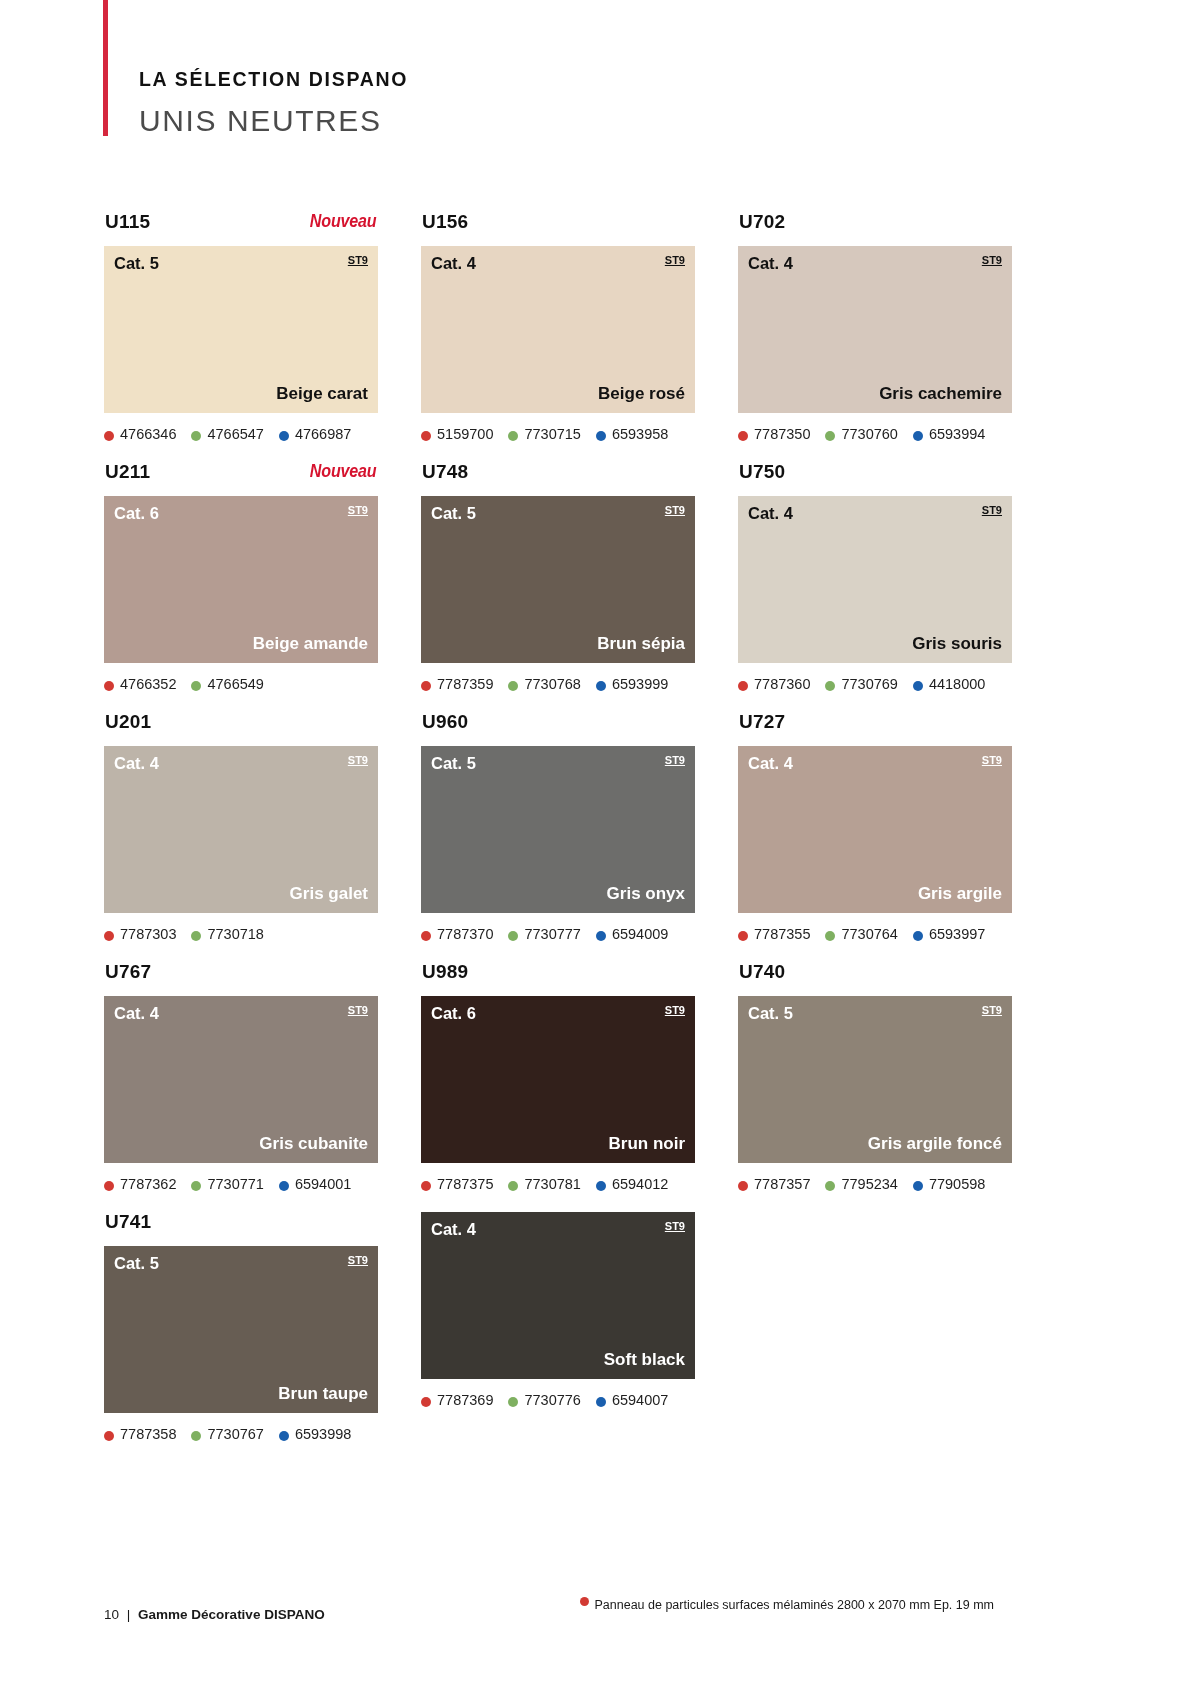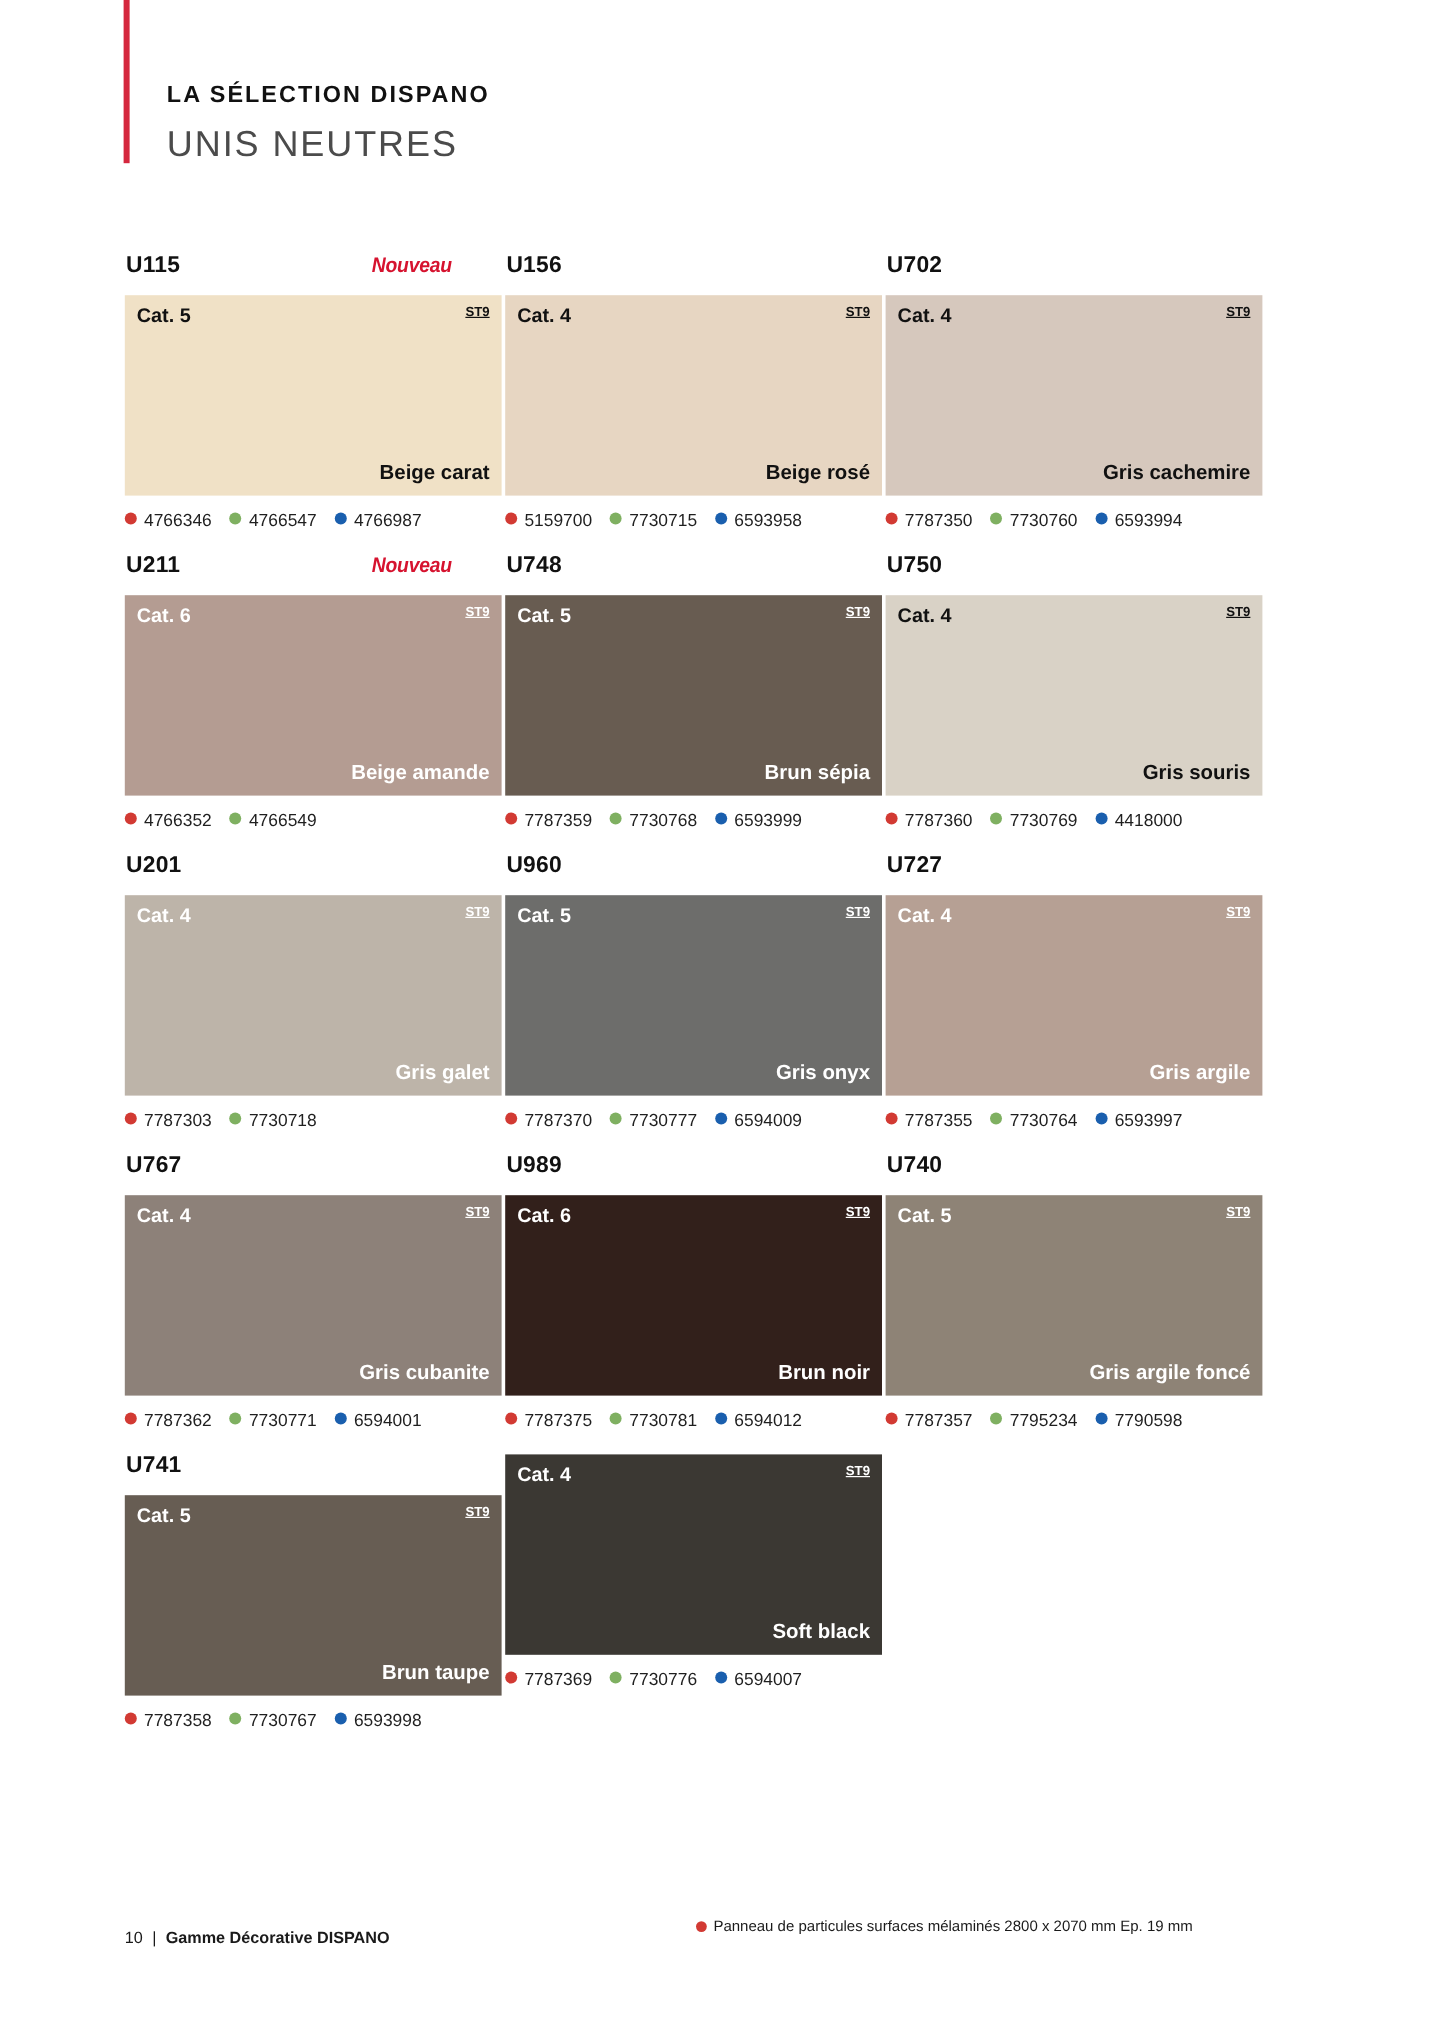--- a/index.html
+++ b/index.html
@@ -97,21 +97,21 @@
     line-height: 1;
     letter-spacing: -0.2px;
     transform: scaleX(0.92);
     transform-origin: right top;
     white-space: nowrap;
   }
 
   .swatch {
     position: relative;
     height: 167px;
-    width: 314px;
+    width: 274px;
     box-sizing: border-box;
   }
   .swatch-cat {
     position: absolute;
     left: 10px;
     top: 9px;
     font-size: 16.5px;
     font-weight: bold;
     line-height: 1;
   }
@@ -138,21 +138,21 @@
 
   .refs {
     margin-top: 12px;
     display: flex;
     align-items: center;
     gap: 15px;
     height: 18px;
   }
   .ref {
     display: flex;
-    align-items: flex-start;
+    align-items: flex-end;
     gap: 6px;
     font-size: 14.5px;
     color: #1f1f1f;
     line-height: 1;
     white-space: nowrap;
   }
   .dot {
     width: 10px;
     height: 10px;
     border-radius: 50%;
@@ -192,21 +192,21 @@
     font-size: 12.5px;
     color: #1a1a1a;
     line-height: 17px;
   }
   .legend-line {
     display: block;
     white-space: nowrap;
   }
   .legend-item {
     display: inline-flex;
-    align-items: center;
+    align-items: flex-start;
     gap: 5px;
     vertical-align: middle;
   }
   .legend-sep {
     margin: 0 3px;
   }
   .legend-dot {
     width: 9px;
     height: 9px;
     border-radius: 50%;

